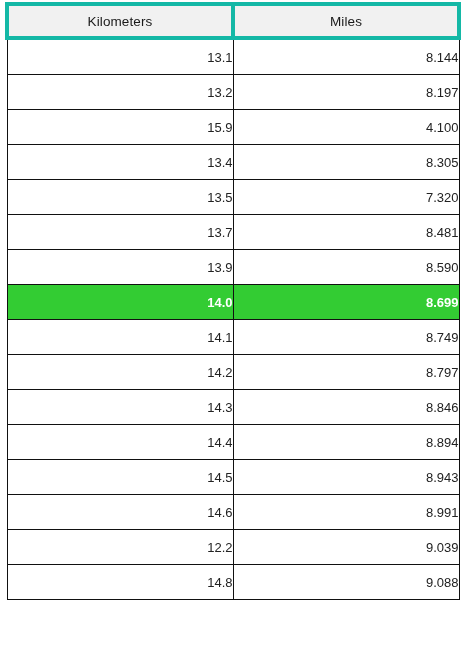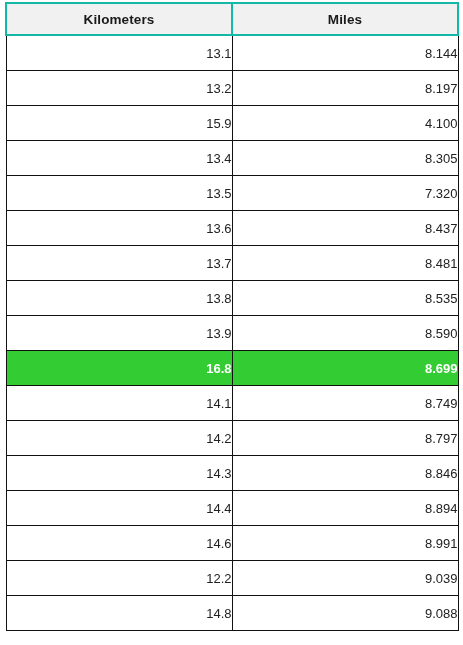--- a/index.html
+++ b/index.html
@@ -22,24 +22,24 @@
     border-collapse: collapse;
     table-layout: fixed;
     width: 452px;
     border: 1px solid #111111;
   }
   table.conversion-table col.col-km { width: 226px; }
   table.conversion-table col.col-mi { width: 226px; }
 
   thead th {
     background: #f1f1f1;
-    border: 2px solid #14b8a6;
+    border: 4px solid #14b8a6;
     height: 30px;
     font-size: 13.5px;
-    font-weight: bold;
+    font-weight: normal;
     color: #1a1a1a;
     text-align: center;
     vertical-align: middle;
     padding: 0;
     letter-spacing: 0.1px;
   }
   tbody td {
     border: 1px solid #111111;
     height: 34px;
     font-size: 13px;
@@ -86,56 +86,52 @@
         </tr>
         <tr>
           <td>13.4</td>
           <td>8.305</td>
         </tr>
         <tr>
           <td>13.5</td>
           <td>7.320</td>
         </tr>
         <tr>
-          <td>13.6</td>
-          <td>8.437</td>
-        </tr>
-        <tr>
           <td>13.7</td>
           <td>8.481</td>
-        </tr>
-        <tr>
-          <td>13.8</td>
-          <td>8.535</td>
         </tr>
         <tr>
           <td>13.9</td>
           <td>8.590</td>
         </tr>
         <tr class="highlight">
-          <td>16.8</td>
+          <td>14.0</td>
           <td>8.699</td>
         </tr>
         <tr>
           <td>14.1</td>
           <td>8.749</td>
         </tr>
         <tr>
           <td>14.2</td>
           <td>8.797</td>
         </tr>
         <tr>
           <td>14.3</td>
           <td>8.846</td>
         </tr>
         <tr>
           <td>14.4</td>
           <td>8.894</td>
         </tr>
         <tr>
+          <td>14.5</td>
+          <td>8.943</td>
+        </tr>
+        <tr>
           <td>14.6</td>
           <td>8.991</td>
         </tr>
         <tr>
           <td>12.2</td>
           <td>9.039</td>
         </tr>
         <tr>
           <td>14.8</td>
           <td>9.088</td>

